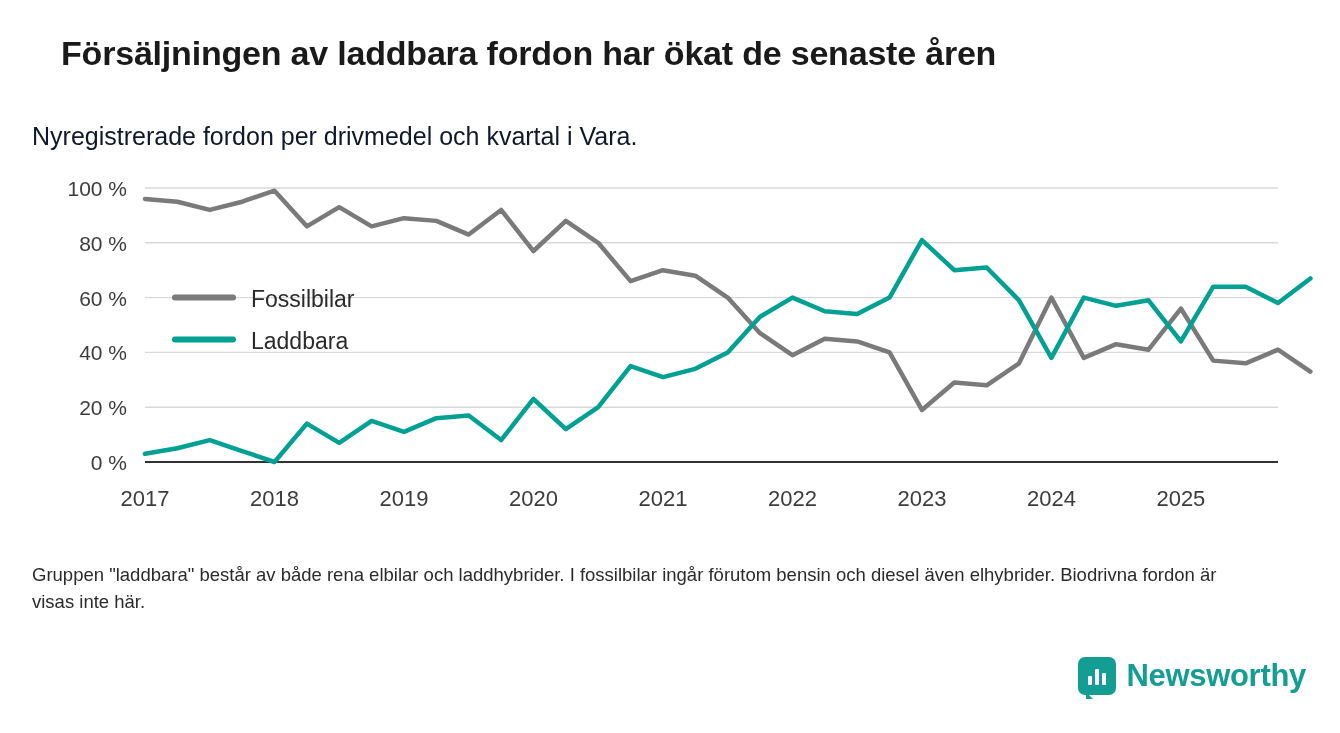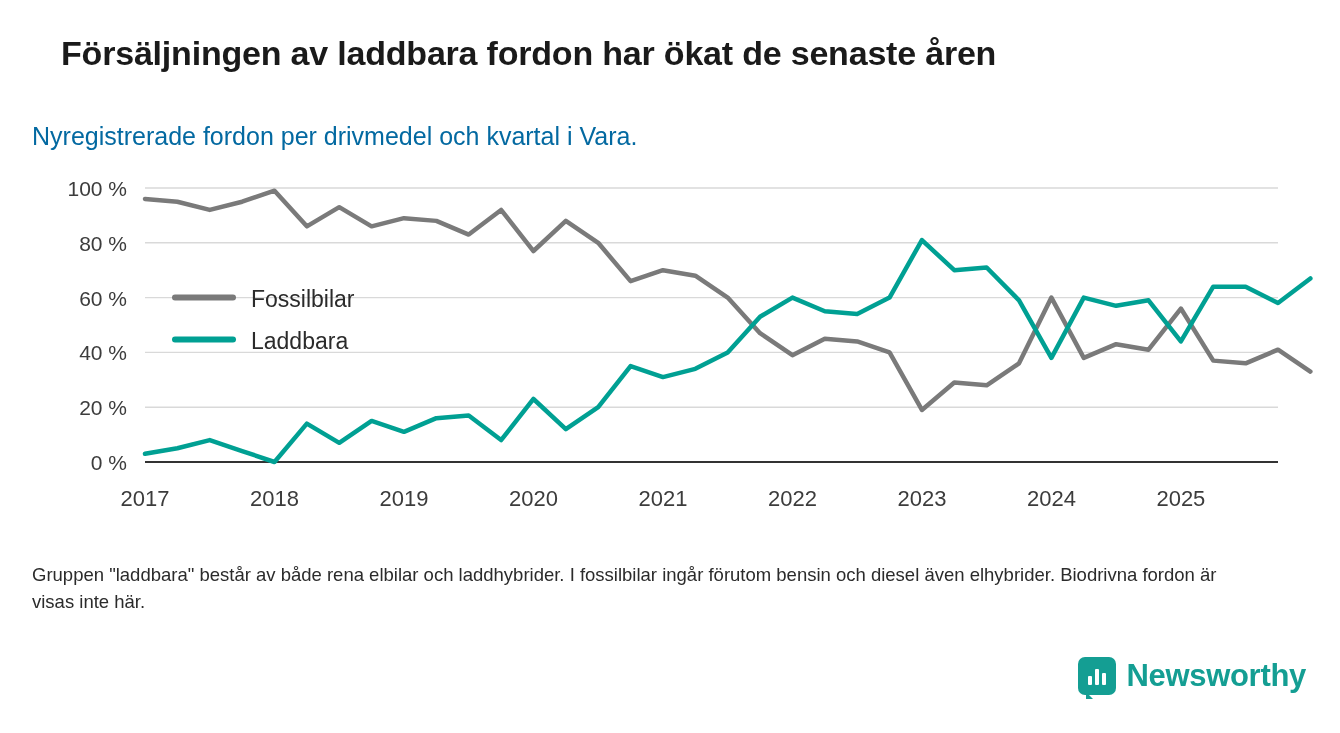--- a/index.html
+++ b/index.html
@@ -30,21 +30,21 @@
     color: #1a1a1a;
     white-space: nowrap;
     margin-left: 29px;
   }
   .subtitle {
     position: absolute;
     left: 32px;
     top: 122px;
     font-size: 25px;
     font-weight: normal;
-    color: #0369a1;
+    color: #0f172a;
     white-space: nowrap;
   }
   .chart-area {
     position: absolute;
     left: 0;
     top: 160px;
     width: 1340px;
     height: 360px;
   }
   .footnote {

